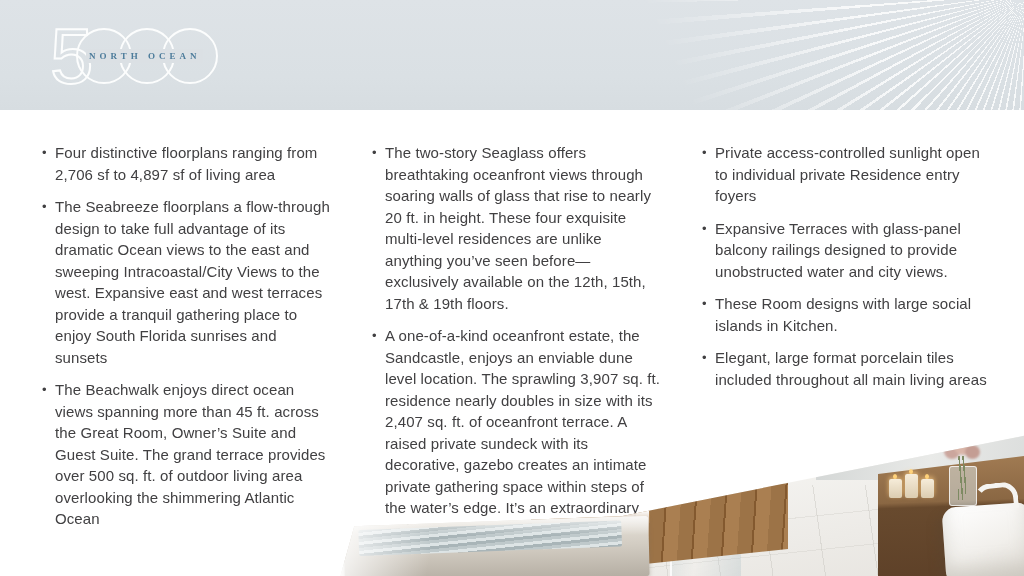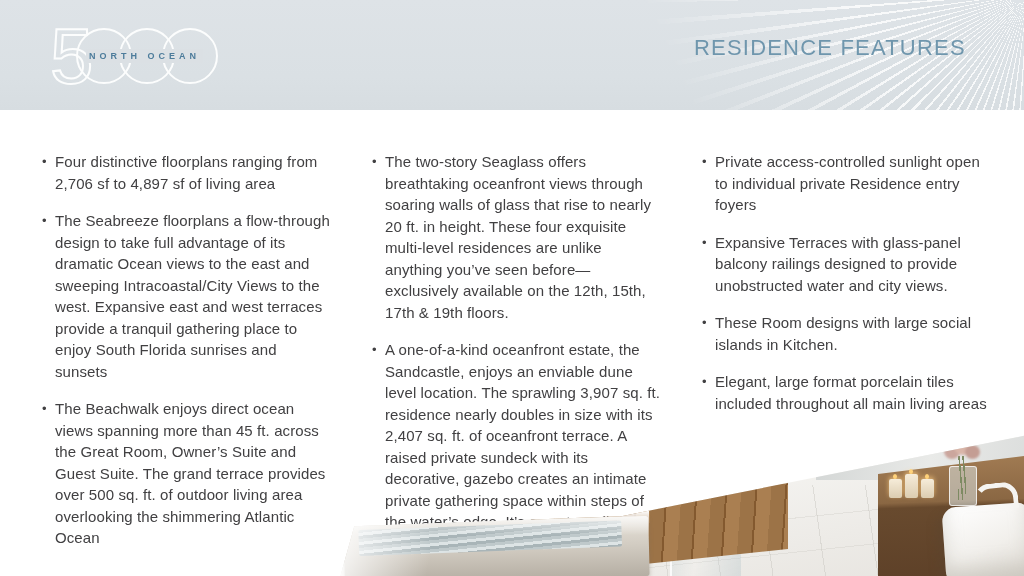--- a/index.html
+++ b/index.html
@@ -16,29 +16,29 @@
       rgba(255,255,255,0) 0deg 2.6deg, rgba(255,255,255,0.8) 2.6deg 3.4deg);
     -webkit-mask:linear-gradient(245deg,#000 35%,transparent 80%);
     mask:linear-gradient(245deg,#000 35%,transparent 80%);}
   .logo{position:absolute;left:50px;top:25px;height:62px;display:flex;align-items:center;}
   .logo-5{font-size:78px;line-height:60px;font-weight:400;color:transparent;
     -webkit-text-stroke:2px #fcfdfd;letter-spacing:-4px;}
   .logo-ring{width:56px;height:56px;border:2px solid #fcfdfd;border-radius:50%;
     box-sizing:border-box;margin-left:-13px;flex:0 0 auto;}
   .logo-brand{position:absolute;left:36px;top:50%;transform:translateY(-50%);
     font-size:9px;font-weight:bold;letter-spacing:4px;color:#4d7c9b;
-    background:#dbe0e4;padding:2px 3px;white-space:nowrap;}
+    background:#dbe0e4;padding:2px 3px;white-space:nowrap;font-family:Liberation Serif, serif;}
   .header-title{position:absolute;left:694px;top:35px;font-size:22px;font-weight:400;
     letter-spacing:1.2px;color:#6f96ad;}
 
   
   .content{position:absolute;top:135px;left:42px;display:flex;gap:40px;}
   .col{width:290px;}
   .col ul{list-style:none;margin:0;padding:0;}
-  .col li{position:relative;padding-left:13px;margin:16px 0 11px 0;
+  .col li{position:relative;padding-left:13px;margin:7px 0 11px 0;
     font-size:15px;line-height:21.5px;letter-spacing:0.1px;color:#414042;}
   .col li::before{content:"\2022";position:absolute;left:0;top:0;font-size:13px;color:#414042;}
 
   
   .photo{position:absolute;left:330px;top:430px;width:694px;height:146px;
     clip-path:polygon(1.5% 100%,3.5% 66%,42% 59%,100% 4%,100% 100%,0 100%);}
   .ph{position:absolute;}
   .ph-base{inset:0;background:linear-gradient(168deg,#eceae6 0%,#f4f3f0 45%,#e6e3de 100%);}
   .ph-tiles{left:26%;right:18%;top:38%;bottom:0;
     background:
@@ -96,21 +96,20 @@
     <div class="header-lines"></div>
 
     <div class="logo">
       <span class="logo-5">5</span>
       <span class="logo-ring"></span>
       <span class="logo-ring"></span>
       <span class="logo-ring"></span>
       <span class="logo-brand">NORTH OCEAN</span>
     </div>
 
-    <div class="header-title">RESIDENCE FEATURES</div>
   </div>
 
   <div class="content">
     <div class="col">
       <ul>
         <li>Four distinctive floorplans ranging from 2,706 sf to 4,897 sf of living area</li>
         <li>The Seabreeze floorplans a flow-through design to take full advantage of its dramatic Ocean views to the east and sweeping Intracoastal/City Views to the west. Expansive east and west terraces provide a tranquil gathering place to enjoy South Florida sunrises and sunsets</li>
         <li>The Beachwalk enjoys direct ocean views spanning more than 45 ft. across the Great Room, Owner’s Suite and Guest Suite. The grand terrace provides over 500 sq. ft. of outdoor living area overlooking the shimmering Atlantic Ocean</li>
       </ul>
     </div>

